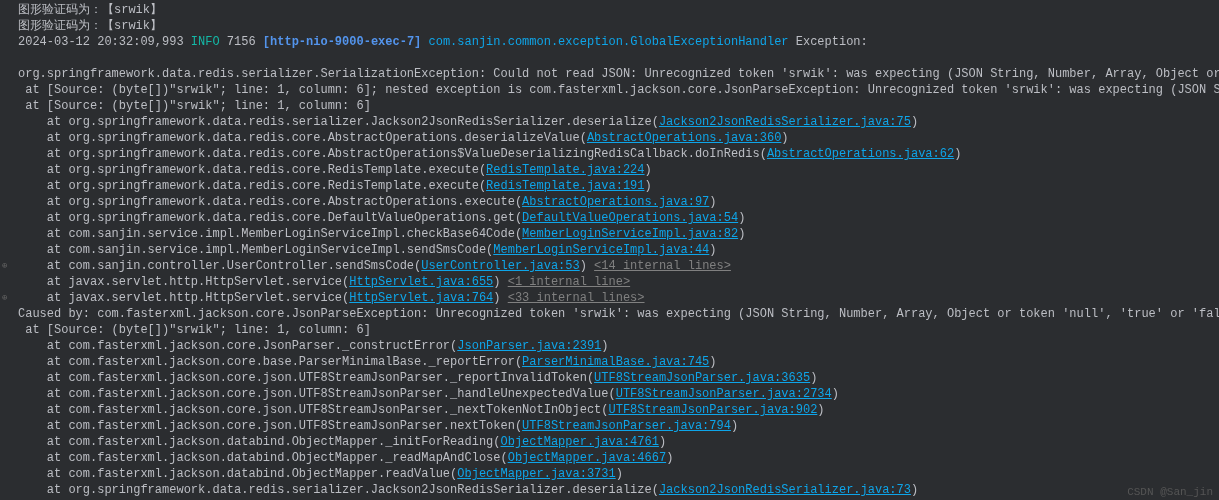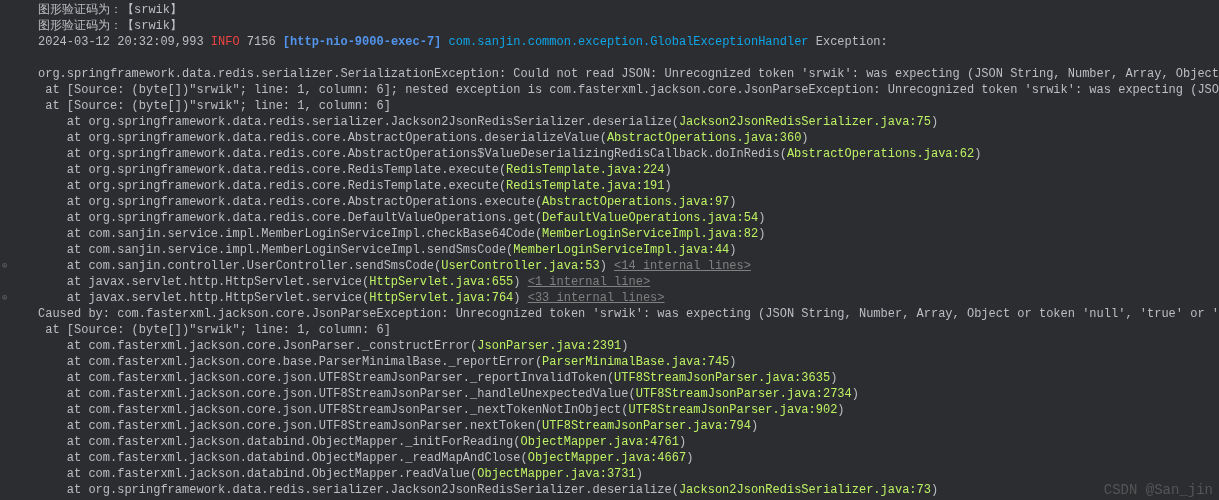--- a/index.html
+++ b/index.html
@@ -11,45 +11,45 @@
       width: 1219px;
       height: 500px;
       overflow: hidden;
       position: relative;
     }
     .log-container {
       padding: 2px 4px;
       line-height: 16px;
       white-space: pre;
     }
-    .line { white-space: pre; margin-left: 20px; }
-    .info { color: #ef4444; }
+    .line { white-space: pre; }
+    .info { color: #14b8a6; }
     .thread { color: #5394ec; font-weight: bold; }
     .class-path { color: #0ea5e9; }
-    .link { color: #bef264; }
+    .link { color: #0ea5e9; text-decoration: underline; }
     .dim { color: #808080; text-decoration: underline; }
     .gutter {
       position: absolute;
       left: 0; top: 0;
       width: 12px;
       height: 100%;
     }
     .gutter-mark {
       position: absolute;
       left: 2px;
       color: #606060;
       font-size: 9px;
       line-height: 16px;
     }
     .content { margin-left: 14px; }
     .watermark {
       position: absolute;
       right: 6px;
       bottom: 2px;
-      font-size: 14px;
+      font-size: 11px;
       color: #555;
     }
   </style>
 </head>
 <body>
 
 <div class="gutter">
     <div class="gutter-mark" style="top: 258px;">⊕</div>
     <div class="gutter-mark" style="top: 290px;">⊕</div>
   </div>

